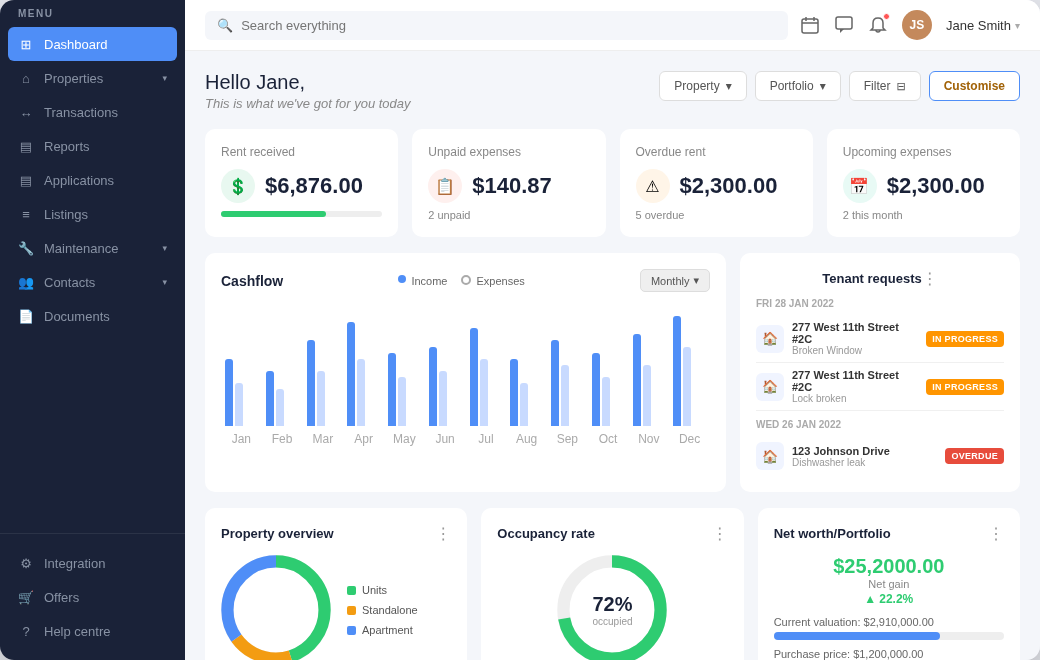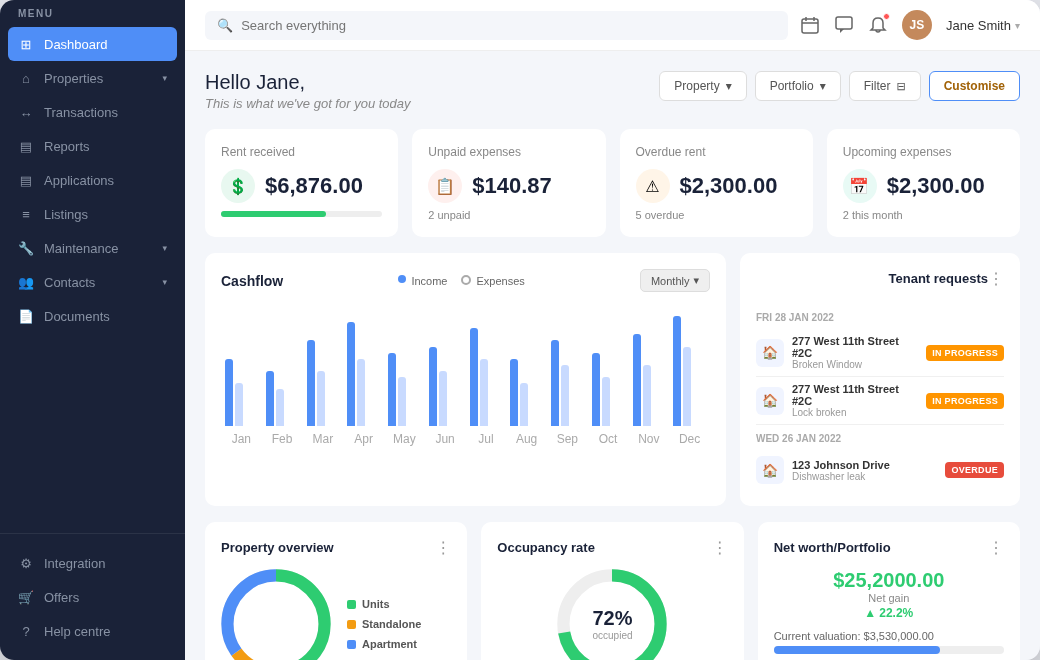--- a/index.html
+++ b/index.html
@@ -71,21 +71,21 @@
     .chart-area { display: flex; align-items: flex-end; gap: 8px; height: 120px; padding: 0 4px; }
     .chart-group { display: flex; gap: 2px; align-items: flex-end; flex: 1; }
     .bar { border-radius: 3px 3px 0 0; min-width: 8px; }
     .bar.income { background: #4f8ef7; }
     .bar.expense { background: #c8daff; }
     .chart-labels { display: flex; justify-content: space-around; margin-top: 6px; }
     .chart-label { font-size: 12px; color: #aaa; flex: 1; text-align: center; }
 
     
     .tenant-card { background: white; border-radius: 10px; padding: 16px; }
-    .tenant-header { display: flex; align-items: center; justify-content: flex-end; margin-bottom: 24px; }
+    .tenant-header { display: flex; align-items: center; justify-content: center; margin-bottom: 10px; }
     .tenant-title { font-size: 13px; font-weight: 700; color: #1a2238; }
     .date-label { font-size: 10px; color: #aaa; font-weight: 600; margin: 8px 0 6px; }
     .request-item { display: flex; align-items: center; gap: 8px; padding: 6px 0; border-bottom: 1px solid #f0f0f0; }
     .request-item:last-child { border-bottom: none; }
     .req-icon { width: 28px; height: 28px; background: #f0f4ff; border-radius: 6px; display: flex; align-items: center; justify-content: center; font-size: 13px; flex-shrink: 0; }
     .req-info { flex: 1; }
     .req-address { font-size: 11px; font-weight: 600; color: #333; }
     .req-desc { font-size: 10px; color: #999; }
     .status-badge { font-size: 9px; font-weight: 700; padding: 3px 6px; border-radius: 4px; letter-spacing: 0.3px; white-space: nowrap; }
     .status-badge.in-progress { background: #ff9500; color: white; }
@@ -95,21 +95,21 @@
     
     .bottom-row { display: grid; grid-template-columns: 1fr 1fr 1fr; gap: 14px; }
     .bottom-card { background: white; border-radius: 10px; padding: 16px; }
     .bottom-header { display: flex; align-items: center; justify-content: space-between; margin-bottom: 12px; }
     .bottom-title { font-size: 13px; font-weight: 700; color: #1a2238; }
 
     
     .property-content { display: flex; align-items: center; gap: 16px; }
     .donut-container { position: relative; width: 110px; height: 110px; flex-shrink: 0; }
     .donut-container svg { transform: rotate(-90deg); }
-    .legend-list { display: flex; flex-direction: column; gap: 8px; font-weight: bold; }
+    .legend-list { display: flex; flex-direction: column; gap: 8px; }
     .legend-row { display: flex; align-items: center; gap: 6px; font-size: 11px; color: #555; }
     .legend-sq { width: 9px; height: 9px; border-radius: 2px; }
 
     
     .occupancy-content { display: flex; justify-content: center; }
     .occupancy-donut { position: relative; width: 110px; height: 110px; }
     .occupancy-donut svg { transform: rotate(-90deg); }
     .occupancy-label { position: absolute; top: 50%; left: 50%; transform: translate(-50%,-50%); text-align: center; }
     .occupancy-pct { font-size: 20px; font-weight: 800; color: #1a2238; }
     .occupancy-sub { font-size: 10px; color: #999; }
@@ -467,21 +467,21 @@
           </div>
           <div class="net-gain">
             <div class="net-amount">$25,2000.00</div>
             <div class="net-label">Net gain</div>
             <div class="net-change">
               <span>▲</span>
               <span>22.2%</span>
             </div>
           </div>
           <div class="portfolio-bar-row">
-            <div class="portfolio-bar-label">Current valuation: $3,530,000.00</div>
+            <div class="portfolio-bar-label">Current valuation: $2,910,000.00</div>
             <div class="portfolio-bar-track">
               <div class="portfolio-bar-fill bar-blue"></div>
             </div>
           </div>
           <div class="portfolio-bar-row">
             <div class="portfolio-bar-label">Purchase price: $1,200,000.00</div>
 
           </div>
         </div>
       </div>

